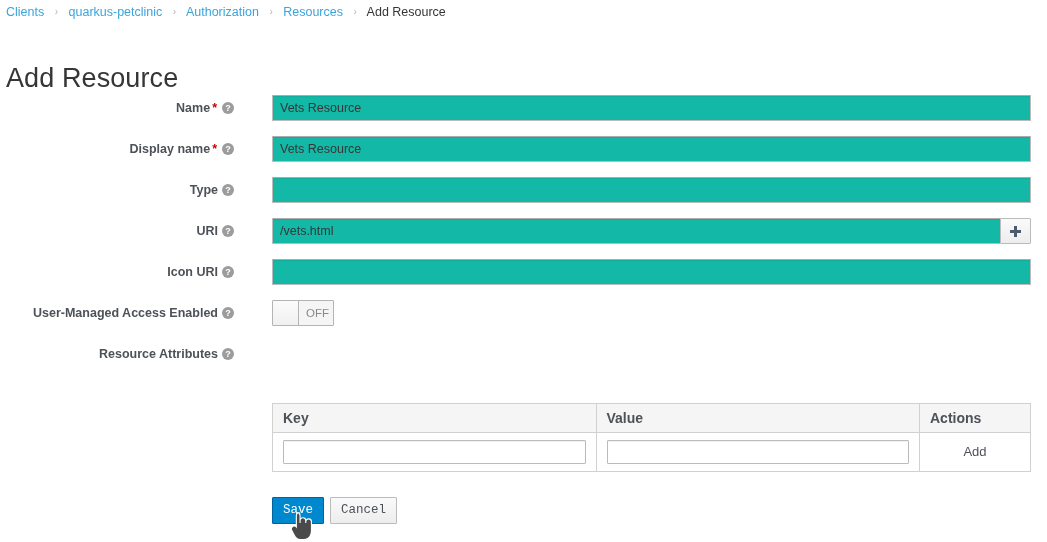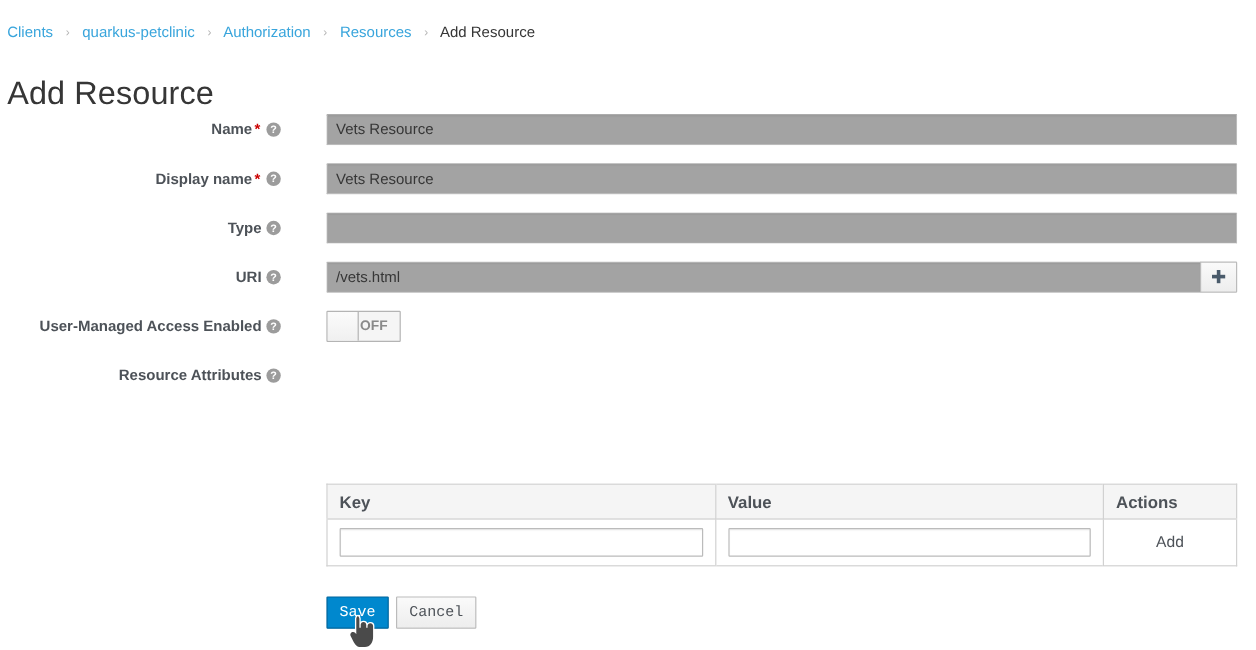--- a/index.html
+++ b/index.html
@@ -8,21 +8,21 @@
     width: 1047px; height: 542px;
     background: #ffffff;
     font-family: "Liberation Sans", sans-serif;
     color: #363636;
     overflow: hidden;
   }
 
   
   .breadcrumb {
     position: absolute;
-    left: 6px; top: 18px;
+    left: 6px; top: 3px;
     font-size: 12.5px;
     line-height: 18px;
     white-space: nowrap;
   }
   .breadcrumb a {
     color: #39a5dc;
     text-decoration: none;
   }
   .breadcrumb .sep {
     color: #b5b5b5;
@@ -76,21 +76,21 @@
   }
 
   .ctl { position: absolute; left: 272px; top: 0; }
 
   input.txt {
     width: 759px; height: 26px;
     padding: 2px 7px;
     font-size: 12.5px;
     font-family: "Liberation Sans", sans-serif;
     color: #363636;
-    background: #a3a3a3;
+    background: #14b8a6;
     border: 1px solid #bbbbbb;
     border-top-color: #acacac;
     border-radius: 1px;
     box-shadow: inset 0 1px 1px rgba(0,0,0,.06);
     outline: none;
   }
   input.txt::placeholder { color: #9a9a9a; }
   input.txt.with-btn { width: 728px; border-right: none; border-radius: 1px 0 0 1px; }
 
   .addon-btn {
@@ -125,23 +125,23 @@
   .toggle .handle {
     position: absolute; left: 0; top: 0;
     width: 26px; height: 24px;
     background: linear-gradient(to bottom,#fbfbfb,#f0f0f0);
     border-right: 1px solid #b4b4b4;
   }
   .toggle .state {
     position: absolute; left: 27px; top: 0;
     width: 35px; height: 24px;
     line-height: 24px;
-    text-align: left;
+    text-align: center;
     font-size: 11.5px;
-    font-weight: bold;
+    font-weight: normal;
     color: #8a8a8a;
   }
 
   
   .attr-table {
     position: absolute;
     left: 272px; top: 403px;
     width: 759px;
     border: 1px solid #d1d1d1;
     border-collapse: collapse;
@@ -272,20 +272,28 @@
   <div class="row">
     <div class="lbl">
       <span>URI</span><span class="help">?</span>
     </div>
     <div class="ctl">
       <input class="txt with-btn" type="text" value="/vets.html" style=""><span class="addon-btn"><span class="plus"></span></span>
     </div>
   </div>
 
 
+  <div class="row">
+    <div class="lbl">
+      <span>Icon URI</span><span class="help">?</span>
+    </div>
+    <div class="ctl">
+      <input class="txt" type="text" value="" style="">
+    </div>
+  </div>
 
   <div class="row">
     <div class="lbl">
       <span>User-Managed Access Enabled</span><span class="help">?</span>
     </div>
     <div class="ctl">
       <span class="toggle">
         <span class="handle"></span>
         <span class="state">OFF</span>
       </span>

